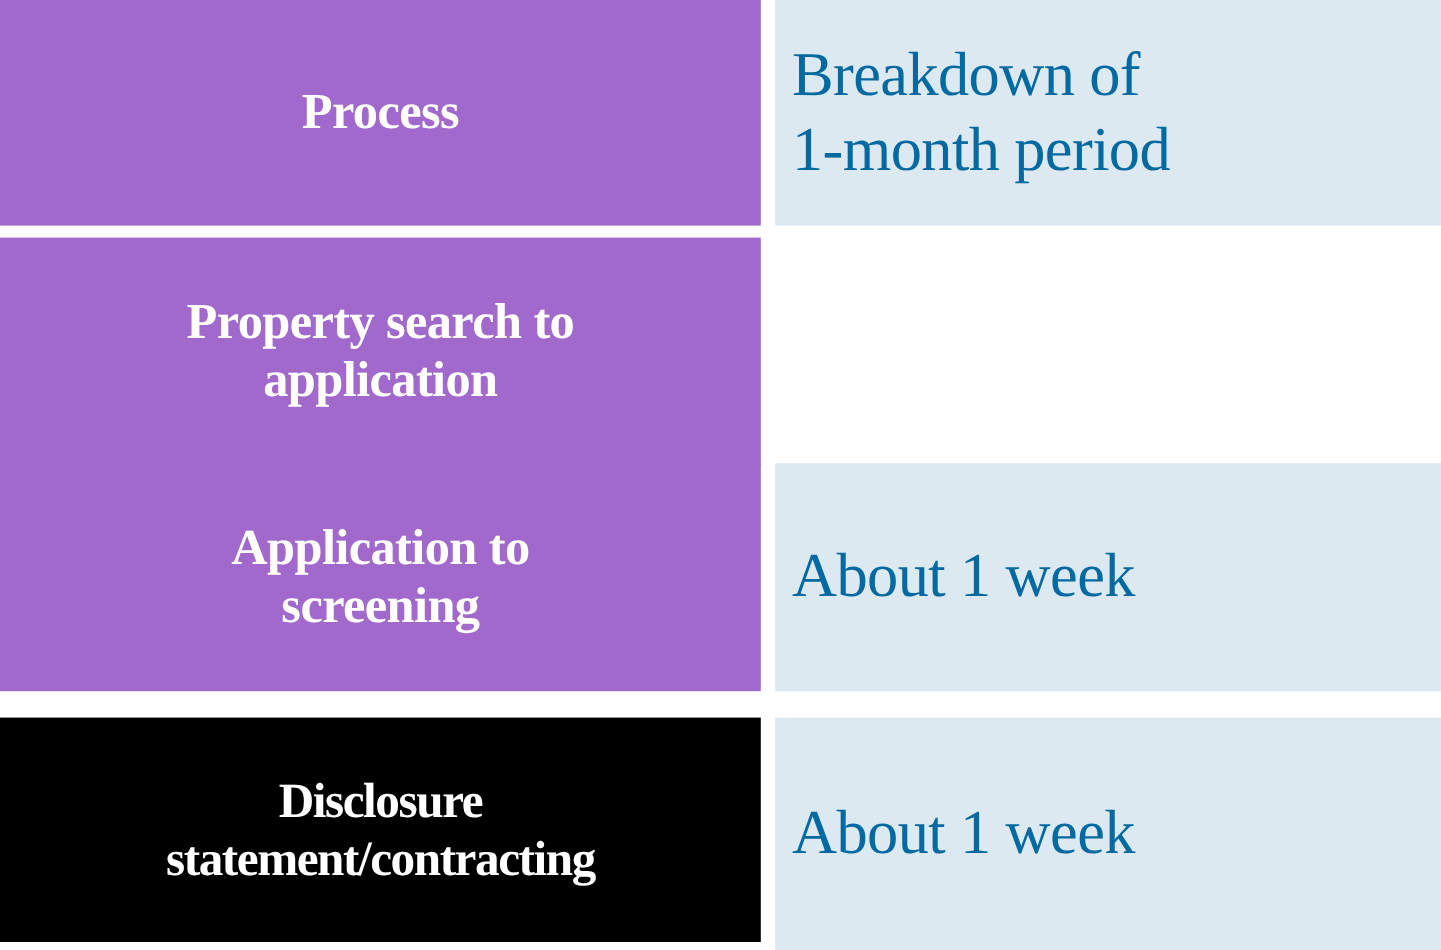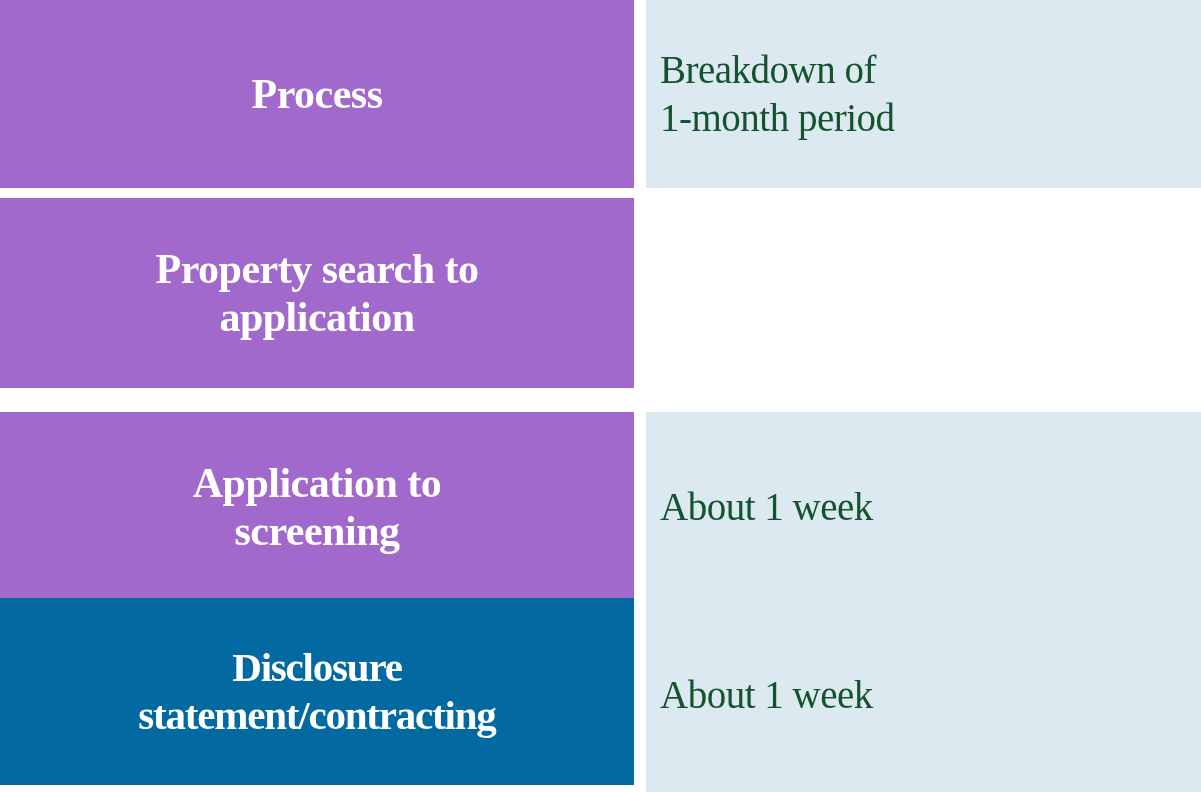--- a/index.html
+++ b/index.html
@@ -58,32 +58,32 @@
 
   
   .cell-duration {
     left: 646px;
     width: 555px;
     justify-content: flex-start;
     text-align: left;
     padding: 0 14px 0 14px;
   }
   .cell-duration .cell-text {
-    color: #14532d;
+    color: #0369a1;
     font-weight: 400;
-    font-size: 39px;
+    font-size: 52px;
     line-height: 1.22;
     letter-spacing: -0.5px;
     white-space: pre-line;
   }
 
   
   #row-0 { top: 0px;   height: 188px; }
   #row-1 { top: 198px; height: 190px; }
-  #row-2 { top: 412px; height: 150px; padding-left: 40px; }
+  #row-2 { top: 386px; height: 150px; padding-left: 40px; }
   #row-3 { top: 598px; height: 194px; }
 
   #row-0 .cell { height: 188px; }
   #row-1 .cell { height: 190px; }
   #row-2 .cell { height: 190px; }
   #row-3 .cell-process  { height: 187px; }
   #row-3 .cell-duration { height: 194px; }
 
   
   #row-3 .cell-process .cell-text { font-size: 41px; letter-spacing: -1.2px; }
@@ -114,21 +114,21 @@
     <div class="cell cell-process" style="background:#A169CC;">
       <span class="cell-text">Application to
 screening</span>
     </div>
     <div class="cell cell-duration" style="background:#DDE9F1;">
       <span class="cell-text">About 1 week</span>
     </div>
   </div>
 
   <div class="trow" id="row-3">
-    <div class="cell cell-process" style="background:#0369a1;">
+    <div class="cell cell-process" style="background:#000000;">
       <span class="cell-text">Disclosure
 statement/contracting</span>
     </div>
     <div class="cell cell-duration" style="background:#DDE9F1;">
       <span class="cell-text">About 1 week</span>
     </div>
   </div>
 
 </div>
 

